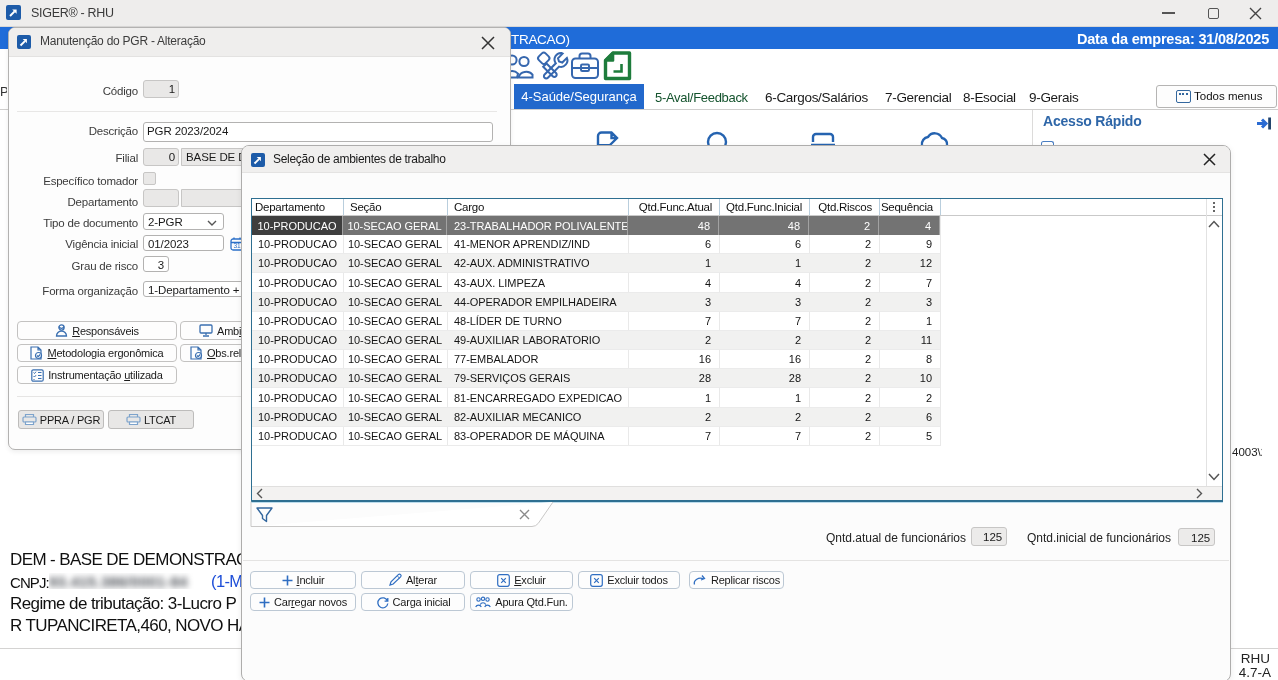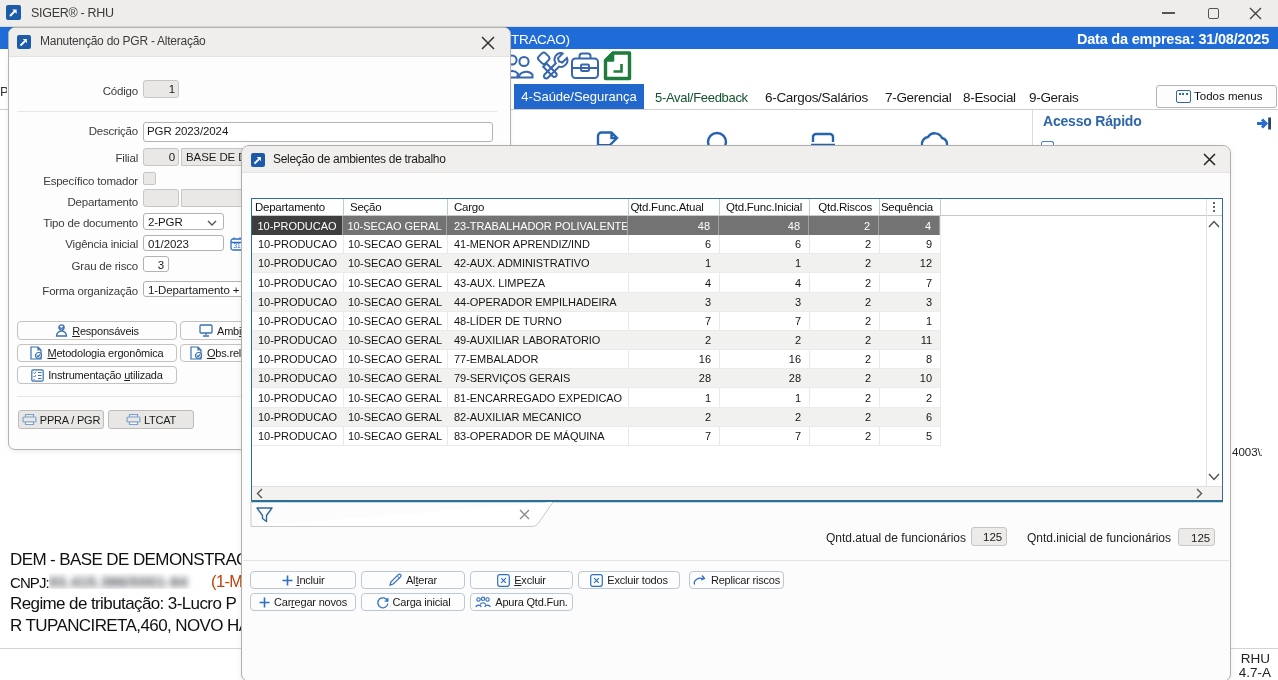--- a/index.html
+++ b/index.html
@@ -97,21 +97,21 @@
 <svg width="16" height="13" style="left:1256px;top:117px" viewBox="0 0 16 13">
   <path d="M1 6.5 h8 M6 2.5 l4 4 -4 4" stroke="#2a6bd3" stroke-width="3" fill="none"></path>
   <rect x="12.2" y="0.5" width="2.8" height="12" fill="#23456e"></rect>
 </svg>
 <div class="abs" style="left:1041px;top:141px;width:13px;height:5px;border:1.4px solid #4a7ec2;border-radius:2.5px 2.5px 0 0;border-bottom:none;box-sizing:border-box"></div>
 <div class="abs" style="left:1232px;top:446px;width:30px;height:12px;overflow:hidden;font-size:11.5px;color:#222">4003\2</div>
 
 <div class="abs" style="left:10px;top:550px;width:231px;height:17px;overflow:hidden;font-size:17px;letter-spacing:-0.6px;color:#101010;white-space:nowrap">DEM - BASE DE DEMONSTRACAO</div>
 <div class="abs" style="left:10px;top:574px;font-size:15px;letter-spacing:-0.9px;color:#101010;white-space:nowrap">CNPJ:</div>
 <div class="abs" style="left:49px;top:573px;width:158px;height:16px;overflow:hidden"><span style="filter:blur(3px);font-size:14.5px;letter-spacing:0.5px;color:#484c53;font-weight:bold">93.415.386/0001-84</span></div>
-<div class="abs" style="left:211px;top:572px;width:30px;height:18px;overflow:hidden;font-size:16.5px;letter-spacing:-0.6px;color:#c2410c;white-space:nowrap">(1-M</div>
+<div class="abs" style="left:211px;top:572px;width:30px;height:18px;overflow:hidden;font-size:16.5px;letter-spacing:-0.6px;color:#1d4ed8;white-space:nowrap">(1-M</div>
 <div class="abs" style="left:10px;top:594px;width:231px;height:18px;overflow:hidden;font-size:17px;letter-spacing:-0.6px;color:#101010;white-space:nowrap">Regime de tributação: 3-Lucro P</div>
 <div class="abs" style="left:10px;top:616px;font-size:17px;letter-spacing:-0.6px;color:#101010;white-space:nowrap">R TUPANCIRETA,460, NOVO HAMBURGO/RS</div>
 <div class="abs" style="left:0;top:84px;width:7px;height:14px;overflow:hidden;font-size:13px;color:#333">Pe</div>
 
 <div class="abs" style="left:0;top:648px;width:1278px;height:1px;background:#d4d3d2"></div>
 <div class="abs" style="left:1170px;top:651px;width:100px;text-align:right;font-size:13.5px;color:#222">RHU</div>
 <div class="abs" style="left:1170px;top:665px;width:101px;text-align:right;font-size:13.5px;color:#222">4.7-A</div>
 <div class="abs" style="left:1029px;top:615px;width:7px;height:3px;background:#8d4a42"></div>
 
 <div class="abs" id="pgr" style="left:8px;top:27px;width:503px;height:423px;background:#fdfdfd;border:1px solid #b3b2b1;border-radius:7px;box-sizing:border-box;box-shadow:0 2px 5px rgba(0,0,0,0.07)">
@@ -226,21 +226,21 @@
   <div class="abs" style="left:31px;top:6px;font-size:12px;letter-spacing:-0.3px;color:#1a1a1a">Seleção de ambientes de trabalho</div>
   <svg width="13" height="14" style="left:961px;top:7px">
       <path d="M1 1 L12 12 M12 1 L1 12" stroke="#222" stroke-width="1.5"></path>
     </svg>
   <div class="abs" style="left:9px;top:52px;width:972px;height:304px;box-sizing:border-box;border:1px solid #2e6f91;border-bottom:2.5px solid #2e6f91;background:#fff"></div>
 <div class="abs" style="left:9px;top:356px;width:972px;height:1px;background:#bcdcec"></div>
 <div class="abs" style="left:10px;top:53px;width:954px;height:16px;background:#fff"></div>
 <div class="thd" style="left:13px;top:55px">Departamento</div>
 <div class="thd" style="left:104px;top:55px;padding-left:4px">Seção</div>
 <div class="thd" style="left:208px;top:55px;padding-left:4px">Cargo</div>
-<div class="thd" style="left:380px;top:55px;width:90px;text-align:center">Qtd.Func.Atual</div>
+<div class="thd" style="left:380px;top:55px;width:90px;text-align:right">Qtd.Func.Atual</div>
 <div class="thd" style="left:470px;top:55px;width:90px;text-align:right">Qtd.Func.Inicial</div>
 <div class="thd" style="left:540px;top:55px;width:90px;text-align:right">Qtd.Riscos</div>
 <div class="thd" style="left:601px;top:55px;width:90px;text-align:right">Sequência</div>
 <div class="abs" style="left:101px;top:53px;width:1px;height:16px;background:#b9cedd"></div>
 <div class="abs" style="left:205px;top:53px;width:1px;height:16px;background:#b9cedd"></div>
 <div class="abs" style="left:386px;top:53px;width:1px;height:16px;background:#b9cedd"></div>
 <div class="abs" style="left:477px;top:53px;width:1px;height:16px;background:#b9cedd"></div>
 <div class="abs" style="left:567px;top:53px;width:1px;height:16px;background:#b9cedd"></div>
 <div class="abs" style="left:637px;top:53px;width:1px;height:16px;background:#b9cedd"></div>
 <div class="abs" style="left:698px;top:53px;width:1px;height:16px;background:#b9cedd"></div>

